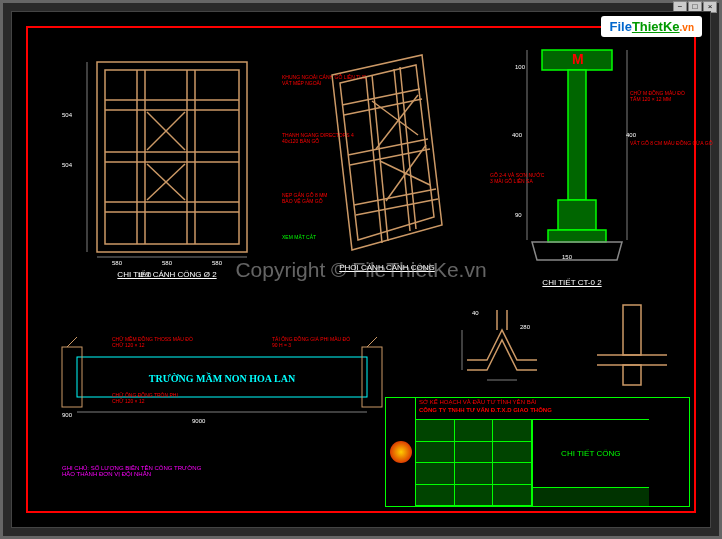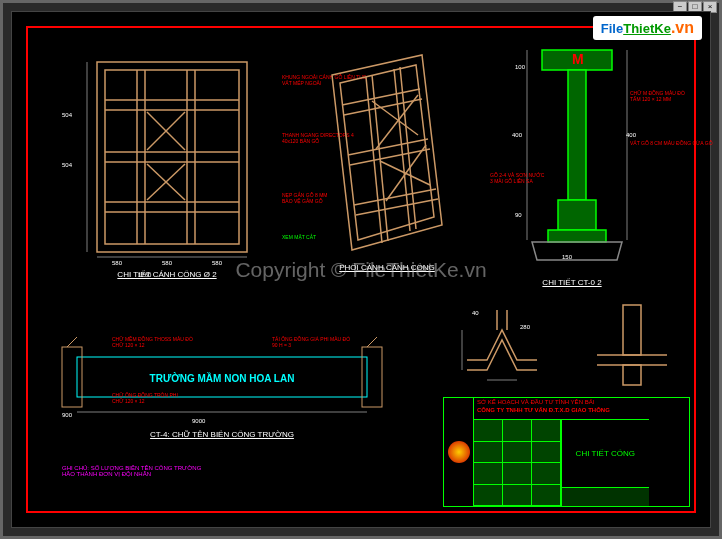--- a/index.html
+++ b/index.html
@@ -35,21 +35,21 @@
     top: 4px; right: 8px;
     background: #fff;
     padding: 3px 8px;
     border-radius: 3px;
     font-size: 13px;
     font-weight: bold;
     z-index: 100;
   }
   .watermark-logo .b { color: #0066cc; }
   .watermark-logo .g { color: #009900; text-decoration: underline; }
-  .watermark-logo .o { color: #ff6600; font-size: 16px; }
+  .watermark-logo .o { color: #ff6600; font-size: 10px; }
   .watermark-center {
     position: absolute;
     top: 50%; left: 50%;
     transform: translate(-50%, -50%);
     color: rgba(200,200,200,0.5);
     font-size: 21px;
     z-index: 99;
     pointer-events: none;
   }
   .view {
@@ -82,26 +82,27 @@
     width: 95px;
   }
   .detail-ct02b {
     top: 288px; left: 575px;
     width: 90px;
   }
   .detail-svg { width: 90px; height: 90px; }
   .sign-detail {
     top: 320px; left: 40px;
     width: 340px;
+    font-family: Liberation Serif, serif;
   }
   .sign-svg { width: 340px; height: 90px; }
   .title-block {
     position: absolute;
     bottom: 20px; right: 20px;
-    width: 247px; height: 110px;
+    width: 305px; height: 110px;
     border: 1px solid #00ff00;
     background: #000;
     display: grid;
     grid-template-columns: 30px 1fr 1fr 40px;
     grid-template-rows: 22px 1fr 18px;
     font-size: 7px;
     color: #00ff00;
   }
   .tb-logo {
     grid-column: 1; grid-row: 1 / span 3;
@@ -354,21 +355,20 @@
           <rect x="10" y="15" width="20" height="60" stroke="#cc9966"></rect>
           <rect x="310" y="15" width="20" height="60" stroke="#cc9966"></rect>
           <line x1="15" y1="15" x2="25" y2="5" stroke="#cc9966"></line>
           <line x1="315" y1="15" x2="325" y2="5" stroke="#cc9966"></line>
         </g>
         <text x="170" y="50" fill="#00ffff" font-size="10" text-anchor="middle" font-weight="bold">TRƯỜNG MẦM NON HOA LAN</text>
         <g stroke="#fff" stroke-width="0.5">
           <line x1="25" y1="80" x2="315" y2="80"></line>
         </g>
       </svg>
-      <div class="view-label">CT-4: CHỮ TÊN BIỂN CỔNG TRƯỜNG</div>
     </div>
 
     <div class="annot" style="top:324px;left:100px">CHỮ MỀM ĐỒNG THOSS MÀU ĐỎ<br>CHỮ 120 × 12</div>
     <div class="annot" style="top:324px;left:260px">TÁI ÔNG ĐỒNG GIẢ PHI MÀU ĐỎ<br>90 H = 3</div>
     <div class="annot" style="top:380px;left:100px">CHỮ ÔNG ĐỒNG TRÒN PHI<br>CHỮ 120 × 12</div>
     <div class="dim" style="top:400px;left:50px">900</div>
     <div class="dim" style="top:406px;left:180px">9000</div>
 
     <div class="note-text">GHI CHÚ: SỐ LƯỢNG BIỂN TÊN CỔNG TRƯỜNG<br>HÃO THÀNH ĐƠN VỊ ĐỘI NHÂN</div>
 

